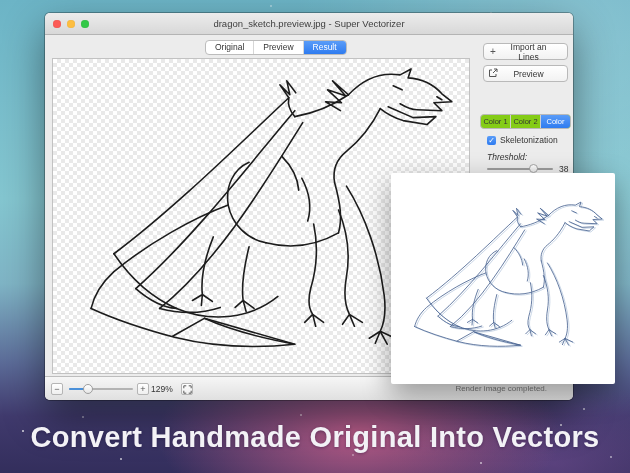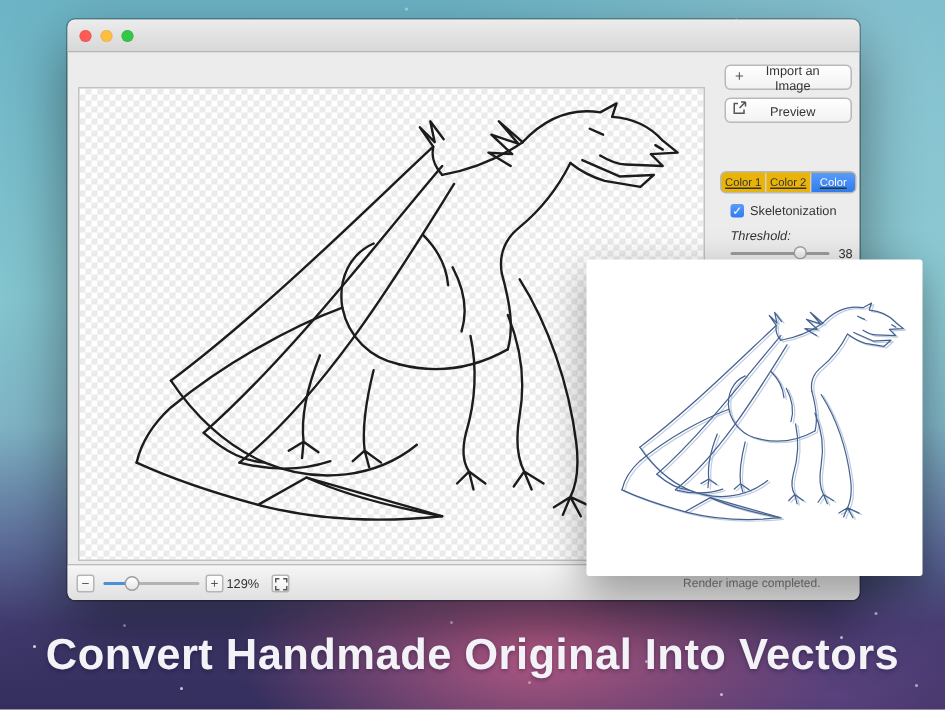--- a/index.html
+++ b/index.html
@@ -58,21 +58,21 @@
   .canvas svg { position:absolute; inset:0; width:100%; height:100%; }
 
   
   .panel { position:absolute; left:433px; top:22px; width:95px; bottom:24px; font-size:8.5px; color:#333; }
   .btn { position:absolute; left:5px; width:85px; height:17px;
     background:linear-gradient(#ffffff,#f2f2f2); border:1px solid #b9b9b9; border-radius:4px;
     display:flex; align-items:center; font-size:8.5px; color:#333; }
   .btn .ic { width:18px; text-align:center; font-size:10px; color:#555; }
   .btn .lbl { flex:1; text-align:center; padding-right:12px; }
   .modetabs { position:absolute; left:2px; top:79px; display:flex; height:15px; width:91px;
-    border:1px solid #b9b9b9; border-radius:4px; background:#eab308; overflow:hidden;text-decoration:underline; }
+    border:1px solid #b9b9b9; border-radius:4px; background:#84cc16; overflow:hidden; }
   .mtab { flex:1; text-align:center; font-size:7.5px; line-height:13px; color:#333;
     border-right:1px solid #d0d0d0; white-space:nowrap; }
   .mtab:last-child { border-right:none; }
   .mtab.active { background:linear-gradient(#5a9cf8,#2f7cf0); color:#fff; }
   .checkrow { position:absolute; left:9px; top:100px; display:flex; align-items:center; gap:4px; }
   .checkbox { width:9px; height:9px; border-radius:2px; background:linear-gradient(#5a9cf8,#2f7cf0);
     color:#fff; font-size:8px; line-height:9px; text-align:center; }
   .plabel { position:absolute; left:9px; font-size:8.5px; color:#333;font-style:italic; }
   .slider { position:absolute; left:9px; width:66px; height:9px; }
   .slider .track { position:absolute; left:0; right:0; top:4px; height:2px; background:#9d9d9d; border-radius:1px; }
@@ -144,33 +144,39 @@
   </defs>
 </svg>
 
 <div class="window">
   <div class="titlebar">
     <div class="lights">
       <div class="light r"></div>
       <div class="light y"></div>
       <div class="light g"></div>
     </div>
-  </div>
-
+    <div class="title">dragon_sketch.preview.jpg - Super Vectorizer</div>
+  </div>
+
+  <div class="viewtabs">
+    <div class="vtab">Original</div>
+    <div class="vtab">Preview</div>
+    <div class="vtab active">Result</div>
+  </div>
 
   <div class="canvas">
     <svg viewBox="0 0 418 316" preserveAspectRatio="xMidYMid meet" style="color:#1c1c1c">
       <use href="#dragon"></use>
     </svg>
   </div>
 
   <div class="panel">
     <div class="btn" style="top:8px">
       <span class="ic">+</span>
-      <span class="lbl">Import an Image</span>
+      <span class="lbl">Import an Lines</span>
     </div>
     <div class="btn" style="top:30px">
       <span class="ic">
         <svg width="10" height="10" viewBox="0 0 10 10" fill="none" stroke="#555" stroke-width="1">
           <path d="M4,2 H1.5 V8.5 H8 V6 M5,5 L9,1 M9,1 H6 M9,1 V4"></path>
         </svg>
       </span>
       <span class="lbl">Preview</span>
     </div>
 

